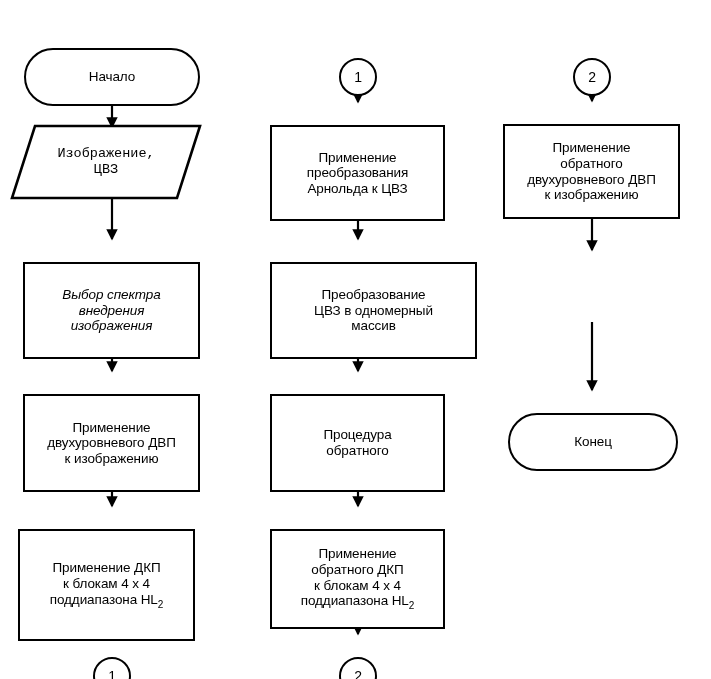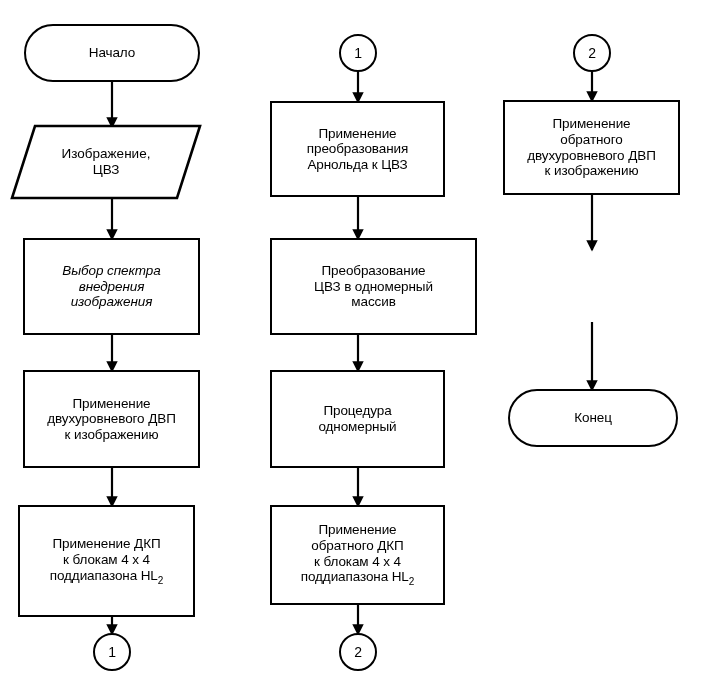--- a/index.html
+++ b/index.html
@@ -30,20 +30,21 @@
     position: absolute;
     box-sizing: border-box;
     display: flex;
     align-items: center;
     justify-content: flex-end;
     text-align: center;
     color: #000000;
     line-height: 1.16;
     font-size: 13.5px;
     letter-spacing: -0.1px;
+    margin-top: 24px;
   }
   .node .lbl {
     display: block;
     width: 100%;
     padding: 0 4px;
     white-space: pre-line;
   }
   
   .proc {
     border: 2.5px solid #000000;
@@ -59,20 +60,21 @@
   .conn {
     border: 2.5px solid #000000;
     background: #ffffff;
     border-radius: 50%;
     font-size: 14px;
   }
   
   .data-shape {
     position: absolute;
     background: transparent;
+    font-family: Liberation Mono, monospace;
   }
   .data-shape .para-svg {
     position: absolute;
     left: 0;
     top: 0;
     width: 100%;
     height: 100%;
   }
   .data-shape .lbl {
     position: relative;
@@ -169,21 +171,21 @@
   </div>
 
   <div class="node proc" style="left:270px; top:238px; width:207px; height:97px;">
     <span class="lbl">Преобразование
 ЦВЗ в одномерный
 массив</span>
   </div>
 
   <div class="node proc" style="left:270px; top:370px; width:175px; height:98px;">
     <span class="lbl">Процедура
-одномерный</span>
+обратного</span>
   </div>
 
   <div class="node proc" style="left:270px; top:505px; width:175px; height:100px;">
     <span class="lbl"><span>Применение
 обратного ДКП
 к блокам 4 х 4
 поддиапазона HL</span><span class="sub">2</span></span>
   </div>
 
   <div class="node conn" style="left:339px; top:633px; width:38px; height:38px;">

